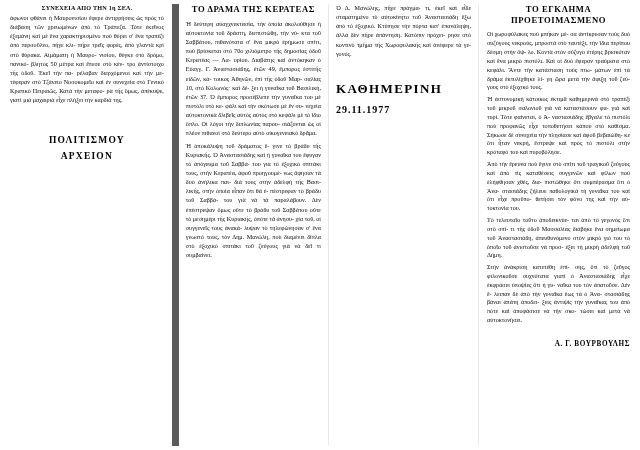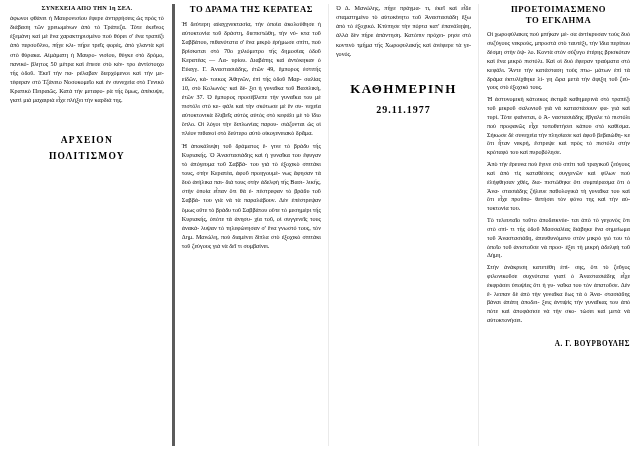--- a/index.html
+++ b/index.html
@@ -22,21 +22,21 @@
     padding: 4px 6px 4px 6px;
     display: flex;
     gap: 0px;
     filter: grayscale(100%) contrast(115%);
   }
   .col {
     box-sizing: border-box;
     position: relative;
   }
   .col1 { width: 168px; padding: 0 8px 0 4px; }
-  .col2 { width: 158px; padding: 0 7px 0 7px; border-left: 3px solid #0f766e;}
+  .col2 { width: 158px; padding: 0 7px 0 7px; border-left: 7px solid #0f766e;}
   .col3 { width: 152px; padding: 0 7px 0 7px; border-left: 1px solid #dcdcdc;}
   .col4 { width: 158px; padding: 0 4px 0 8px; border-left: 1px solid #dcdcdc;}
 
   .contd {
     font-size: 6.2px;
     letter-spacing: 0.2px;
     text-align: center;
     font-weight: bold;
     margin: 0 0 3px 0;
     color: #1a1a1a;
@@ -64,21 +64,21 @@
   .archive {
     margin-top: 28px;
     text-align: center;
     font-size: 9.5px;
     font-weight: bold;
     letter-spacing: 1.2px;
     line-height: 1.6;
     color: #111;
   }
   .masthead {
-    text-align: center;
+    text-align: left;
     margin: 10px 0 4px 0;
   }
   .masthead .name {
     font-size: 13px;
     font-weight: bold;
     letter-spacing: 1.4px;
     color: #0d0d0d;
   }
   .masthead .date {
     font-size: 10px;
@@ -99,44 +99,44 @@
 </style>
 </head>
 <body>
 
 <div class="page">
 
   <div class="col col1">
     <div class="contd">ΣΥΝΕΧΕΙΑ ΑΠΟ ΤΗΝ 1η ΣΕΛ.</div>
     <p class="body-text para">άφωνοι φθάνει ή Μαυρονισίου ἔφερε ἀντιρρήσεις ὡς πρὸς τὸ διάβαση τῶν χρειωμένων ἀπὸ τὸ Τράπεζα. Τότε ἐκεῖνος ἐξεμάνη καὶ μὲ ἕνα χαρακτηρισμένο ποὺ θύρει σ' ἕνα τραπέζι ἀπὸ περσοῦλνο, πῆγε κλι- πῆρε τρεῖς φορές, ἀπὸ γλαντὰ κρὶ στὸ θύρακα. Αἰμάματη ἡ Μαυρο- νισίου, θύγκε στὸ δρόμο, πανικό- βλητος 50 μέτρα καὶ ἔπεσε στὸ κέν- τρο ἀντίστοιχο τῆς ὁδοῦ. Ἐκεῖ τὴν πα- ρέλαβαν διερχόμενοι καὶ τὴν με- τέφεραν στὸ Τζάνειο Νοσοκομεῖο καὶ ἐν συνεχεία στὸ Γενικὸ Κρατικὸ Πειραιῶς. Κατὰ τὴν μεταφο- ρὰ τῆς ὅμως, ἀπέκυψε, γιατὶ μιὰ μαχαιριὰ εἶχε πλήξει τὴν καρδιά της.</p>
     <div class="archive">
+      <div>ΠΟΛΙΤΙΣΜΟΥ</div>
       <div>ΑΡΧΕΙΟΝ</div>
-      <div>ΠΟΛΙΤΙΣΜΟΥ</div>
     </div>
   </div>
 
   <div class="col col2">
     <div class="colhead">ΤΟ ΔΡΑΜΑ ΤΗΣ ΚΕΡΑΤΕΑΣ</div>
     <p class="body-text para">Ἡ δεύτερη αὐαγχνεκτασία, τὴν ὁποία ἀκολούθησε ἡ αὐτοκτονία τοῦ δράστη, διεπιστώθη, τὴν νύ- κτα τοῦ Σαββάτου, πιθανότατα σ' ἕνα μικρὸ ἐρήμωσε σπίτι, ποὺ βρίσκεται στὸ 70ο χιλιόμετρο τῆς δημοσίας ὁδοῦ Κερατέας — Λα- υρίου. Διαβάτης καὶ ἀντόκηκαν ὁ Εὐαγγ. Γ. Ἀναστασιάδης, ἐτῶν 49, ἔμπορος ἑστιτῆς εἰδῶν, κά- τοικος Ἀθηνῶν, ἐπὶ τῆς ὁδοῦ Μαρ- σαλίας 10, στὸ Κολωνός· καὶ δέ- ξει ἡ γυναῖκα τοῦ Βασιλικὴ, ἐτῶν 37. Ὁ ἔμπορος προσέβλεπε τὴν γυναῖκα του μὲ πιστόλι στὸ κε- φάλι καὶ τὴν σκότωσε μὲ ἕν συ- νεχεία αὐτοκτονικὰ δλιβεῖς αὐτὸς αὐτὸς στὸ κεφάλι μὲ τὸ ἴδιο ὅπλο. Οἱ λόγοι τὴν διπλωνίας παρου- σιάζονται ὡς οἱ πλέον πιθανοὶ στὸ δεύτερο αὐτὸ οἰκογενειακὸ δρᾶμα.</p>
     <p class="body-text para">Ἡ ἀποκάλυψη τοῦ δράματος ἔ- γινε τὸ βράδυ τῆς Κυριακῆς. Ὁ Ἀναστασιάδης καὶ ἡ γυναῖκα του ἔφυγαν τὸ ἀπόγευμα τοῦ Σαββά- του γιὰ τὸ ἐξοχικὸ σπιτάκι τους, στὴν Κερατέα, ἀφοῦ προηγουμέ- νως ἄφησαν τὰ δυὸ ἀνήλικα παι- διά τους στὴν ἀδελφὴ τῆς Βασι- λικῆς, στὴν ὁποία εἶπαν ὅτι θὰ ἐ- πέστρεφαν τὸ βράδυ τοῦ Σαββά- του γιὰ νὰ τὰ παραλάβουν. Δὲν ἐπέστρεψαν ὅμως οὔτε τὸ βράδυ τοῦ Σαββάτου οὔτε τὸ μεσημέρι τῆς Κυριακῆς, ὁπότε τὰ ἀνησυ- χία τοῦ, οἱ συγγενεῖς τους ἀνακά- λυψαν τὸ τηλεφώνησαν σ' ἕνα γνωστό τους, τὸν Δημ. Μανώλη, ποὺ διαμένει δίπλα στὸ ἐξοχικὸ σπιτάκι τοῦ ζεύγους γιὰ νὰ δεῖ τι συμβαίνει.</p>
   </div>
 
   <div class="col col3">
     <p class="body-text para">Ὁ Δ. Μανώλης, πῆγε πράγμα- τι, ἐκεῖ καὶ εἶδε σταματημένο τὸ αὐτοκίνητο τοῦ Ἀναστασιάδη ἔξω ἀπὸ τὸ ἐξοχικό. Κτύπησε τὴν πόρτα κατ' ἐπανάληψη, ἀλλὰ δὲν πῆρε ἀπάντηση. Κατόπιν πρόχει- ρησε στὸ κοντινὸ τμῆμα τῆς Χωροφυλακῆς καὶ ἀνέφερε τὰ γε- γονός.</p>
     <div class="spacer-md"></div>
     <div class="masthead">
       <div class="name">ΚΑΘΗΜΕΡΙΝΗ</div>
       <div class="date">29.11.1977</div>
     </div>
   </div>
 
   <div class="col col4">
     <div class="colhead">
+      <div>ΤΟ ΕΓΚΛΗΜΑ</div>
       <div>ΠΡΟΕΤΟΙΜΑΣΜΕΝΟ</div>
-      <div>ΤΟ ΕΓΚΛΗΜΑ</div>
     </div>
     <p class="body-text tight para">Οἱ χωροφύλακες ποὺ μπῆκαν μέ- σα ἀντίκρυσαν τοὺς δυὸ συζύγους νεκρούς, μπροστὰ στὸ ταυτέξι, τὴν ἴδια περίπου δέσμη στὴν ὄψ- λο. Κοντὰ στὸν σύζυγο ἑτέρης βρισκόταν καὶ ἕνα μικρὸ πιστόλι. Καὶ οἱ δυὸ ἔφεραν τραύματα στὸ κεφάλι. Ἄντε τὴν κατάσταση τοὺς πτω- μάτων ἐπὶ τὰ δράμα ἐκτυλίχθηκε λί- γη ὥρα μετὰ τὴν ἄφιξη τοῦ ζεύ- γους στὸ ἐξοχικό τους.</p>
     <p class="body-text tight para">Ἡ ἀστυνομικὴ κάτοικος ἐκτιμᾶ καθημερινὰ στὸ τραπέζι τοῦ μικροῦ σαλονιοῦ γιὰ νὰ καταστάσουν φα- γιὰ καὶ τυρί. Τότε φαίνεται, ὁ Ἀ- ναστασιάδης ἔβγαλε τὸ πιστόλι ποὺ προφανῶς εἶχε τοποθετήσει κάπου στὸ καθίσμα. Σήκωσε δὲ συνεχεία τὴν πλησίασε καὶ ἀφοῦ βεβαιώθη- κε ὅτι ἦταν νεκρή, ἔστρεψε καὶ πρὸς τὸ πιστόλι στὴν κρόταφό του καὶ πυροβόλησε.</p>
     <p class="body-text tight para">Ἀπὸ τὴν ἔρευνα ποὺ ἔγινε στὸ σπίτι τοῦ τραγικοῦ ζεύγους καὶ ἀπὸ τὶς καταθέσεις συγγενῶν καὶ φίλων ποὺ ἐλήφθησαν χθές, δια- πιστώθηκε ὅτι συμπέρασμα ὅτι ὁ Ἀνα- στασιάδης ζήλευε παθολογικὰ τὴ γυναῖκα του καὶ ὅτι εἶχε προϋπο- θετήσει τὸν φόνο της καὶ τὴν αὐ- τοκτονία του.</p>
     <p class="body-text tight para">Τὸ τελευταῖο τοῦτο ἀποδεικνύε- ται ἀπὸ τὸ γεγονὸς ὅτι στὸ σπί- τι τῆς ὁδοῦ Μασσαλίας διάβηκε ἕνα σημείωμα τοῦ Ἀναστασιάδη, ἀπευθυνόμενο στὸν μικρὸ γιὸ του τὸ ὁποῖο τοῦ ἀνιστοῦσε νὰ προσ- έξει τὴ μικρὴ ἀδελφὴ τοῦ Δήμη.</p>
     <p class="body-text tight para">Στὴν ἀνάκριση κατετέθη ἐπί- σης, ὅτι τὸ ζεῦγος φιλονικοῦσε συχνότατα γιατί ὁ Ἀναστασιάδης εἶχε ἐκφράσει ὑποψίες ὅτι ἡ γυ- ναῖκα του τὸν ἀπατοῦσε. Δὲν ἔ- λειπαν δὲ ἀπὸ τὴν γυναῖκα ἕως τὰ ὁ Ἀνα- στασιάδης βάναι ἀπάτη ἀποδει- ξεις ἀντιψὶς τὴν γυναῖκας του ἀπὸ πότε καὶ ἀποφάσισε νὰ τὴν σκο- τώσει καὶ μετὰ νὰ αὐτοκτονήσει.</p>
     <div class="byline">Α. Γ. ΒΟΥΡΒΟΥΛΗΣ</div>
   </div>
 
 </div>

